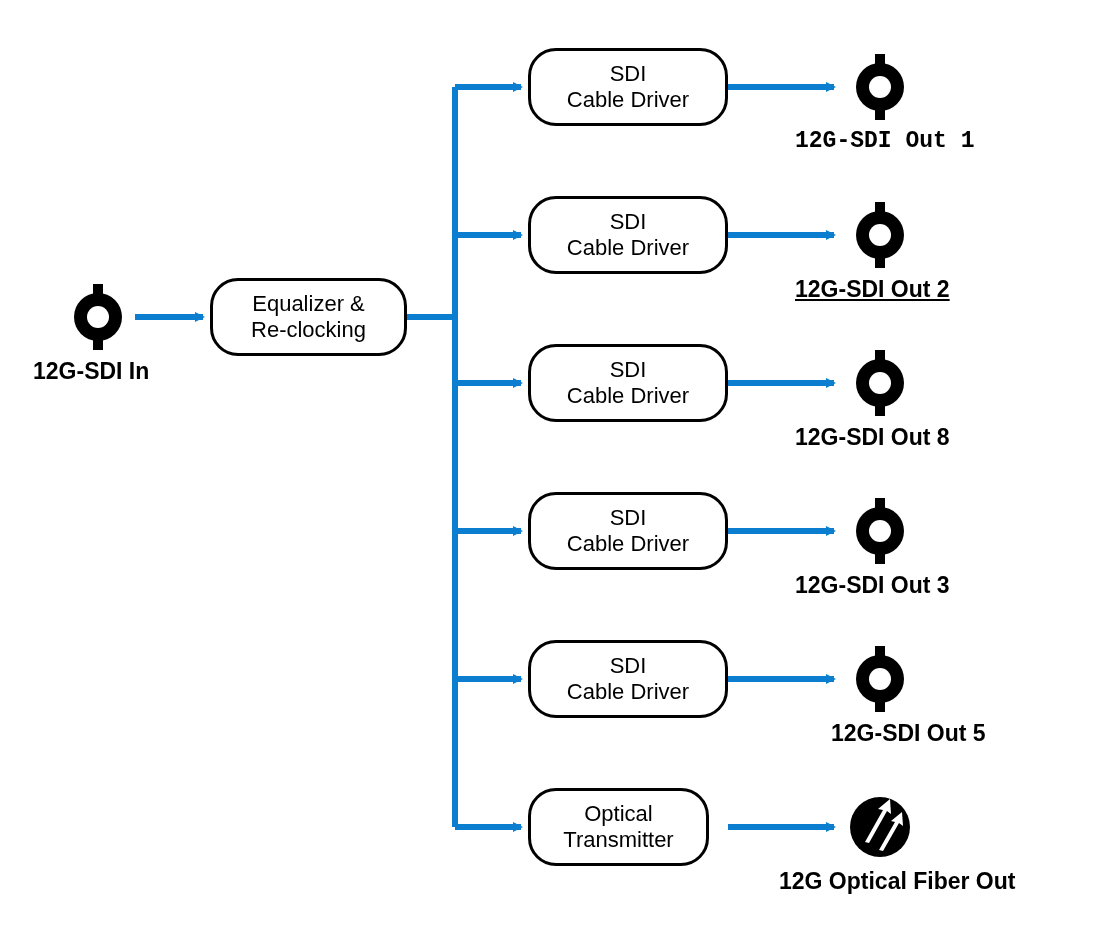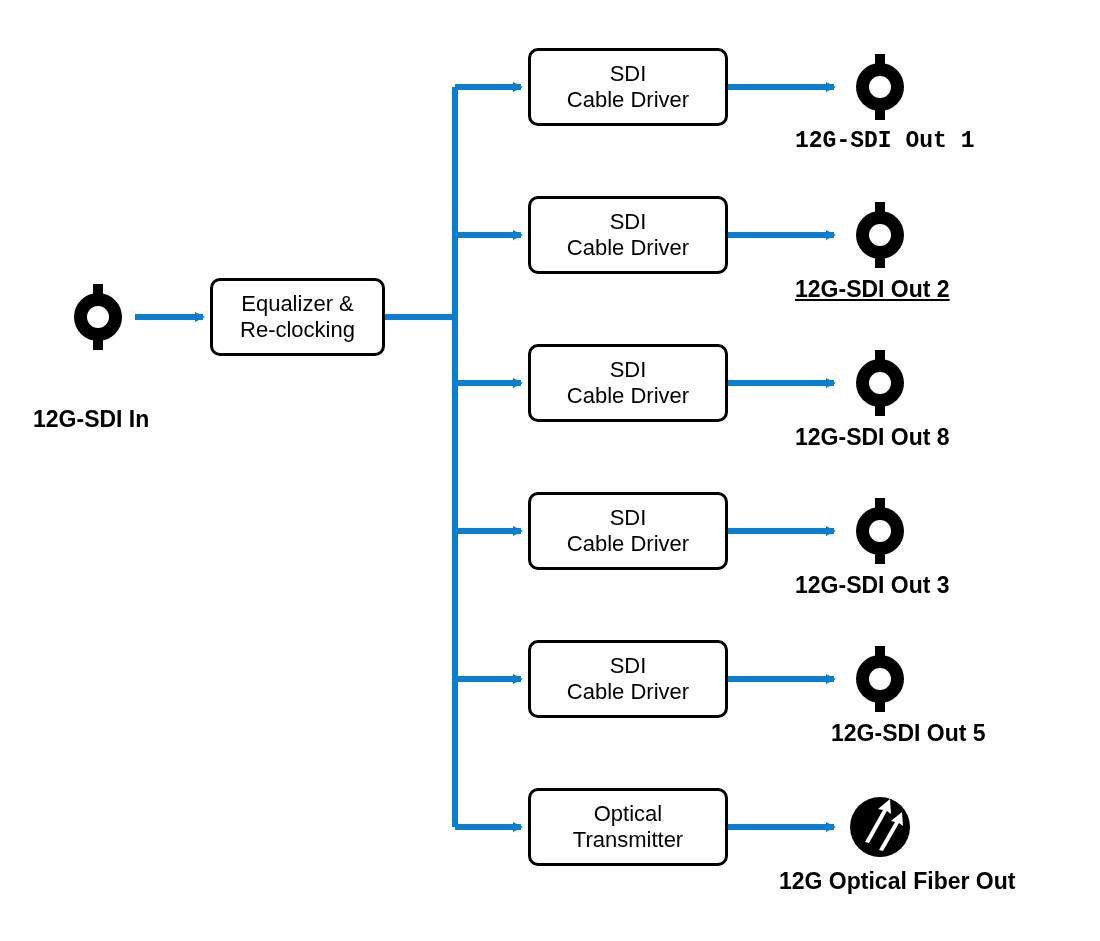--- a/index.html
+++ b/index.html
@@ -7,21 +7,21 @@
     width:1100px;
     height:941px;
     background:#ffffff;
     position:relative;
     font-family:"Segoe UI", Arial, sans-serif;
     color:#000000;
   }
   .node-box{
     position:absolute;
     border:3px solid #000000;
-    border-radius:10px;
+    border-radius:28px;
     background:#ffffff;
     display:flex;
     align-items:center;
     justify-content:center;
     text-align:center;
     font-size:22px;
     line-height:1.2;
     box-sizing:border-box;
     padding:4px 6px;
   }
@@ -81,23 +81,23 @@
 </svg>
 
 <div class="port" style="left:63px; top:282px;">
   <svg viewBox="0 0 70 70" width="70" height="70">
     <circle cx="35" cy="35" r="24" fill="#000"></circle>
     <circle cx="35" cy="35" r="11" fill="#fff"></circle>
     <rect x="30" y="2" width="10" height="14" fill="#000"></rect>
     <rect x="30" y="54" width="10" height="14" fill="#000"></rect>
   </svg>
 </div>
-<div class="label" style="left:33px; top:358px;margin-top:48px;">12G-SDI In</div>
+<div class="label" style="left:33px; top:358px;">12G-SDI In</div>
 
-<div class="node-box" style="left:210px; top:278px; width:175px; height:78px;">
+<div class="node-box" style="left:210px; top:278px; width:197px; height:78px;">
   <div>
     <div>Equalizer &amp;</div>
     <div>Re-clocking</div>
   </div>
 </div>
 
 <div class="node-box" style="left:528px; top:48px; width:200px; height:78px;">
   <div>
     <div>SDI</div>
     <div>Cable Driver</div>
@@ -170,21 +170,21 @@
 <div class="port" style="left:845px; top:644px;">
   <svg viewBox="0 0 70 70" width="70" height="70">
     <circle cx="35" cy="35" r="24" fill="#000"></circle>
       <circle cx="35" cy="35" r="11" fill="#fff"></circle>
     <rect x="30" y="2" width="10" height="14" fill="#000"></rect>
       <rect x="30" y="54" width="10" height="14" fill="#000"></rect>
   </svg>
 </div>
 <div class="label" style="left:831px; top:720px;">12G-SDI Out 5</div>
 
-<div class="node-box" style="left:528px; top:788px; width:200px; height:78px;">
+<div class="node-box" style="left:528px; top:788px; width:181px; height:78px;">
   <div>
     <div>Optical</div>
     <div>Transmitter</div>
   </div>
 </div>
 <div class="port" style="left:845px; top:792px;">
   <svg viewBox="0 0 70 70" width="70" height="70">
     <circle cx="35" cy="35" r="30" fill="#000"></circle>
     <g fill="#fff">
       <path d="M20 50 L38 18 L33 17 L45 7 L46 22 L42 19 L24 51 Z"></path>

